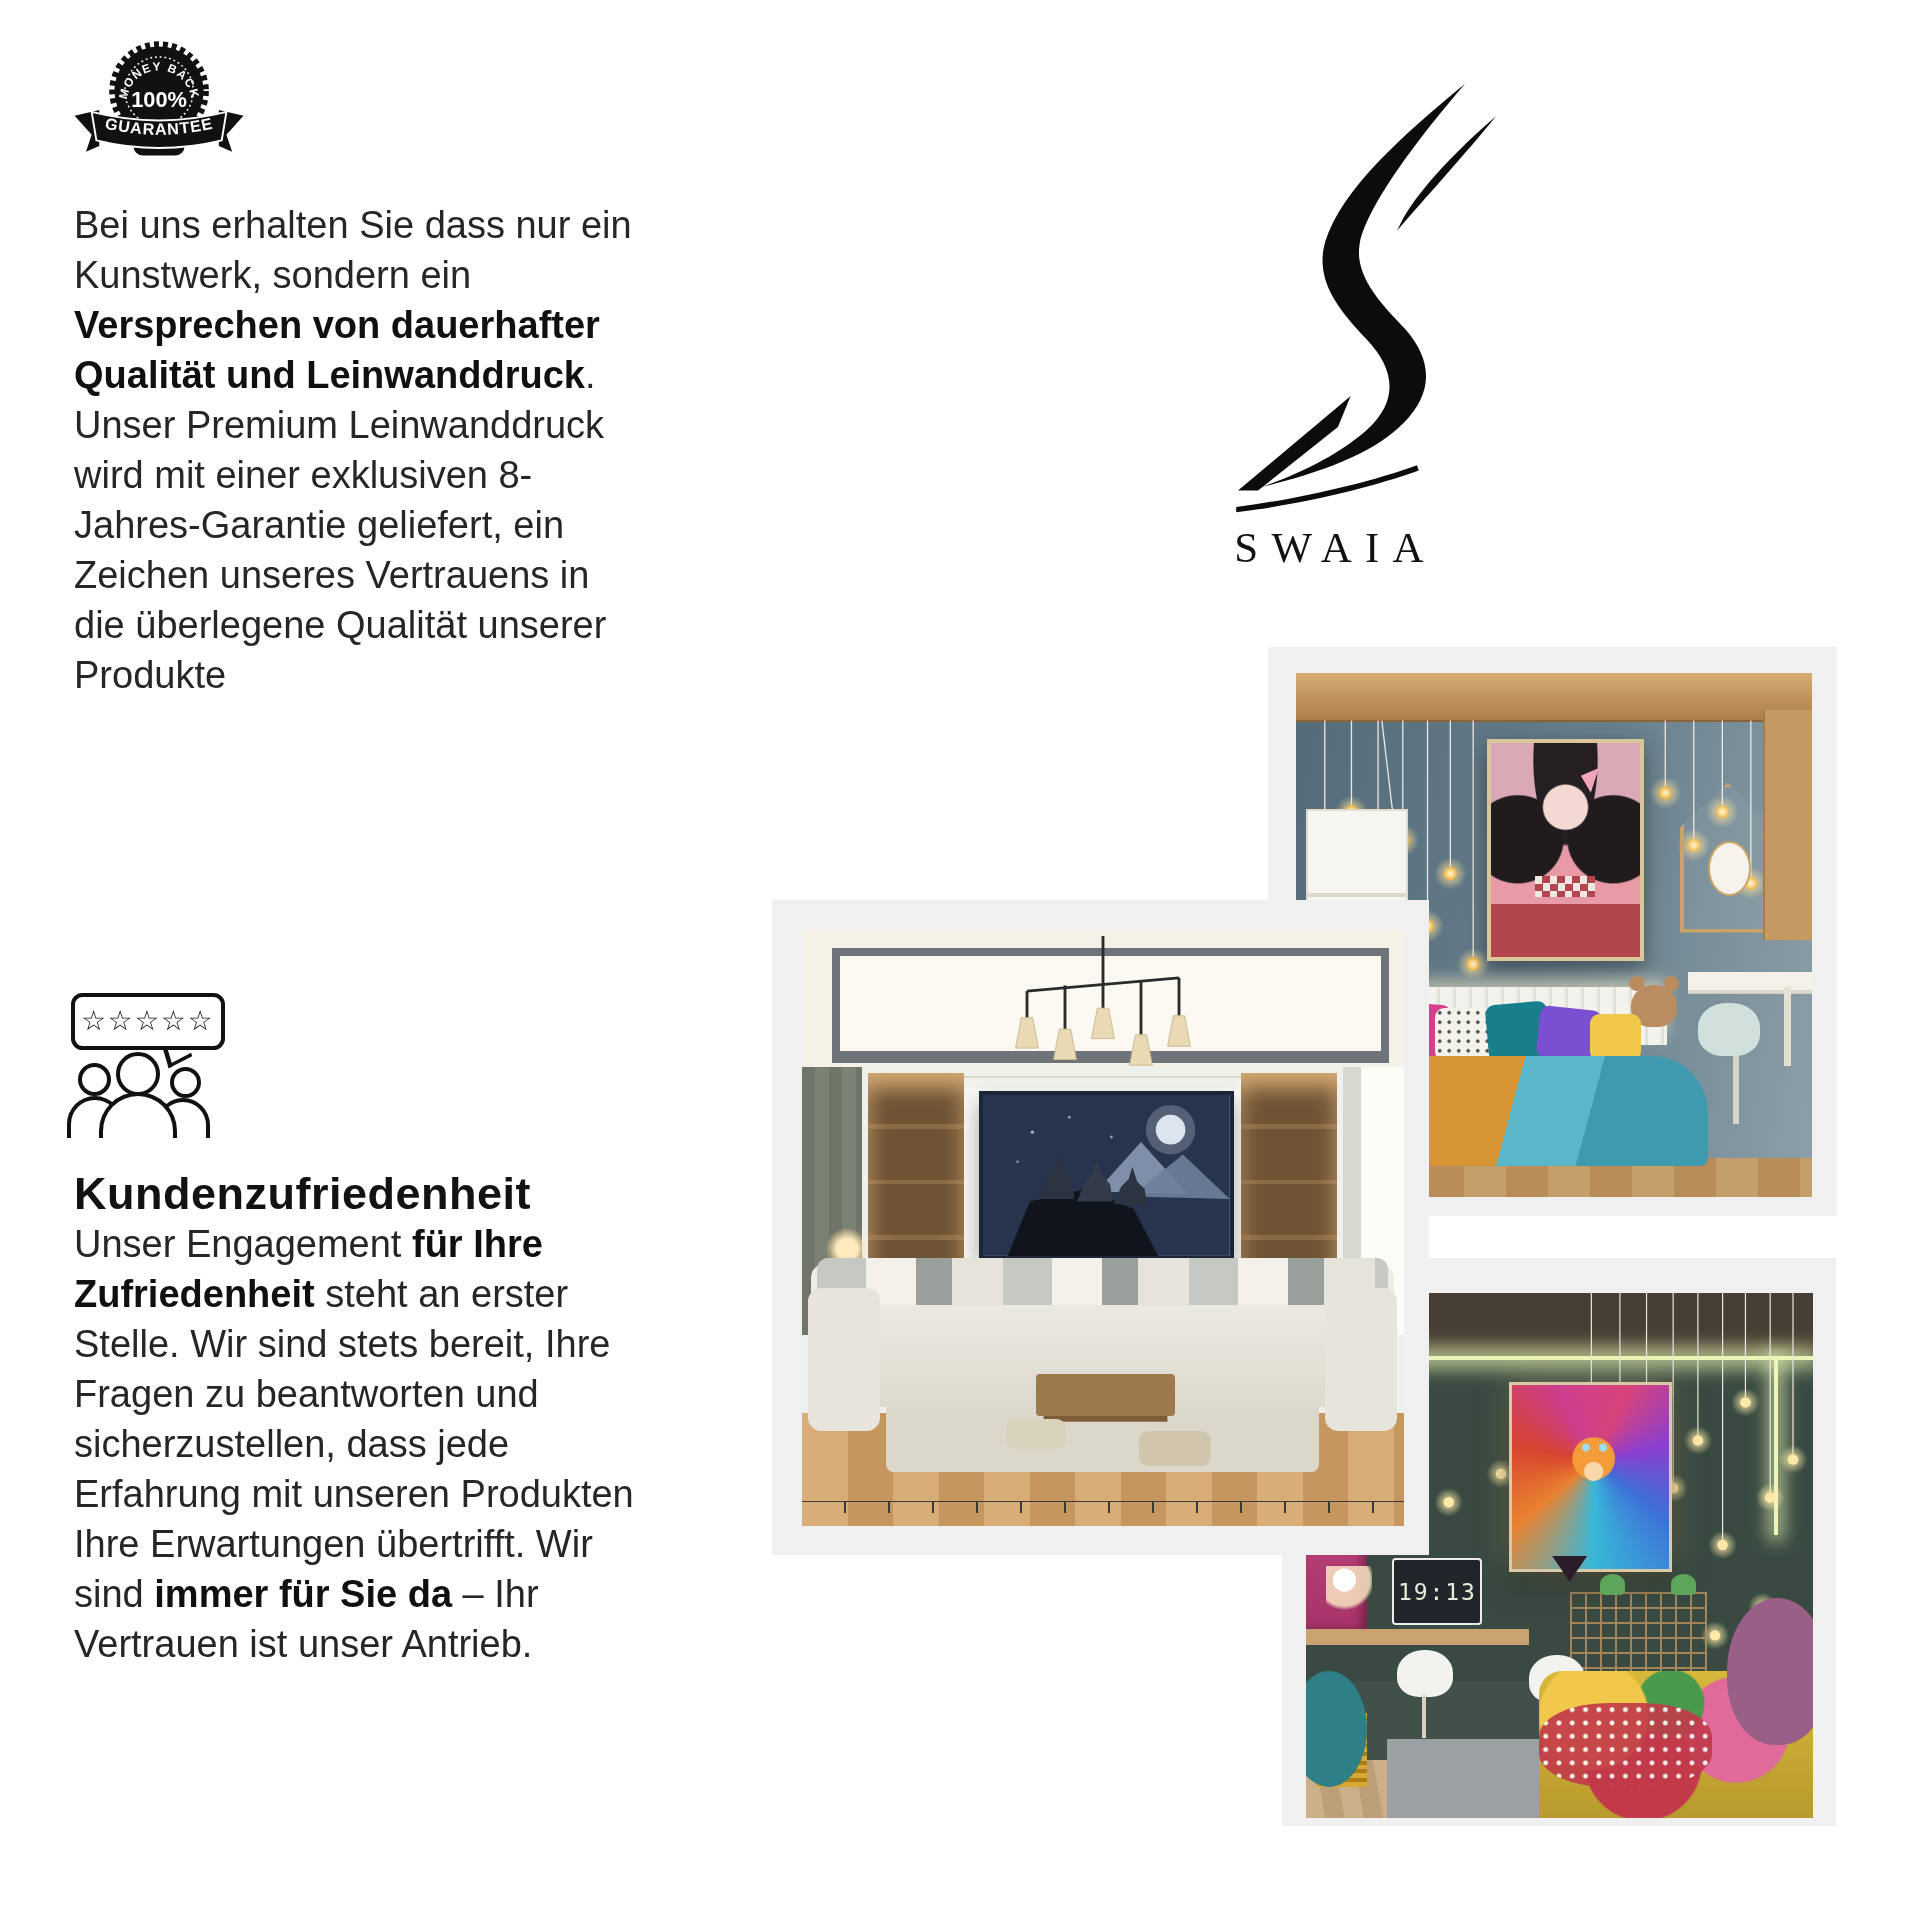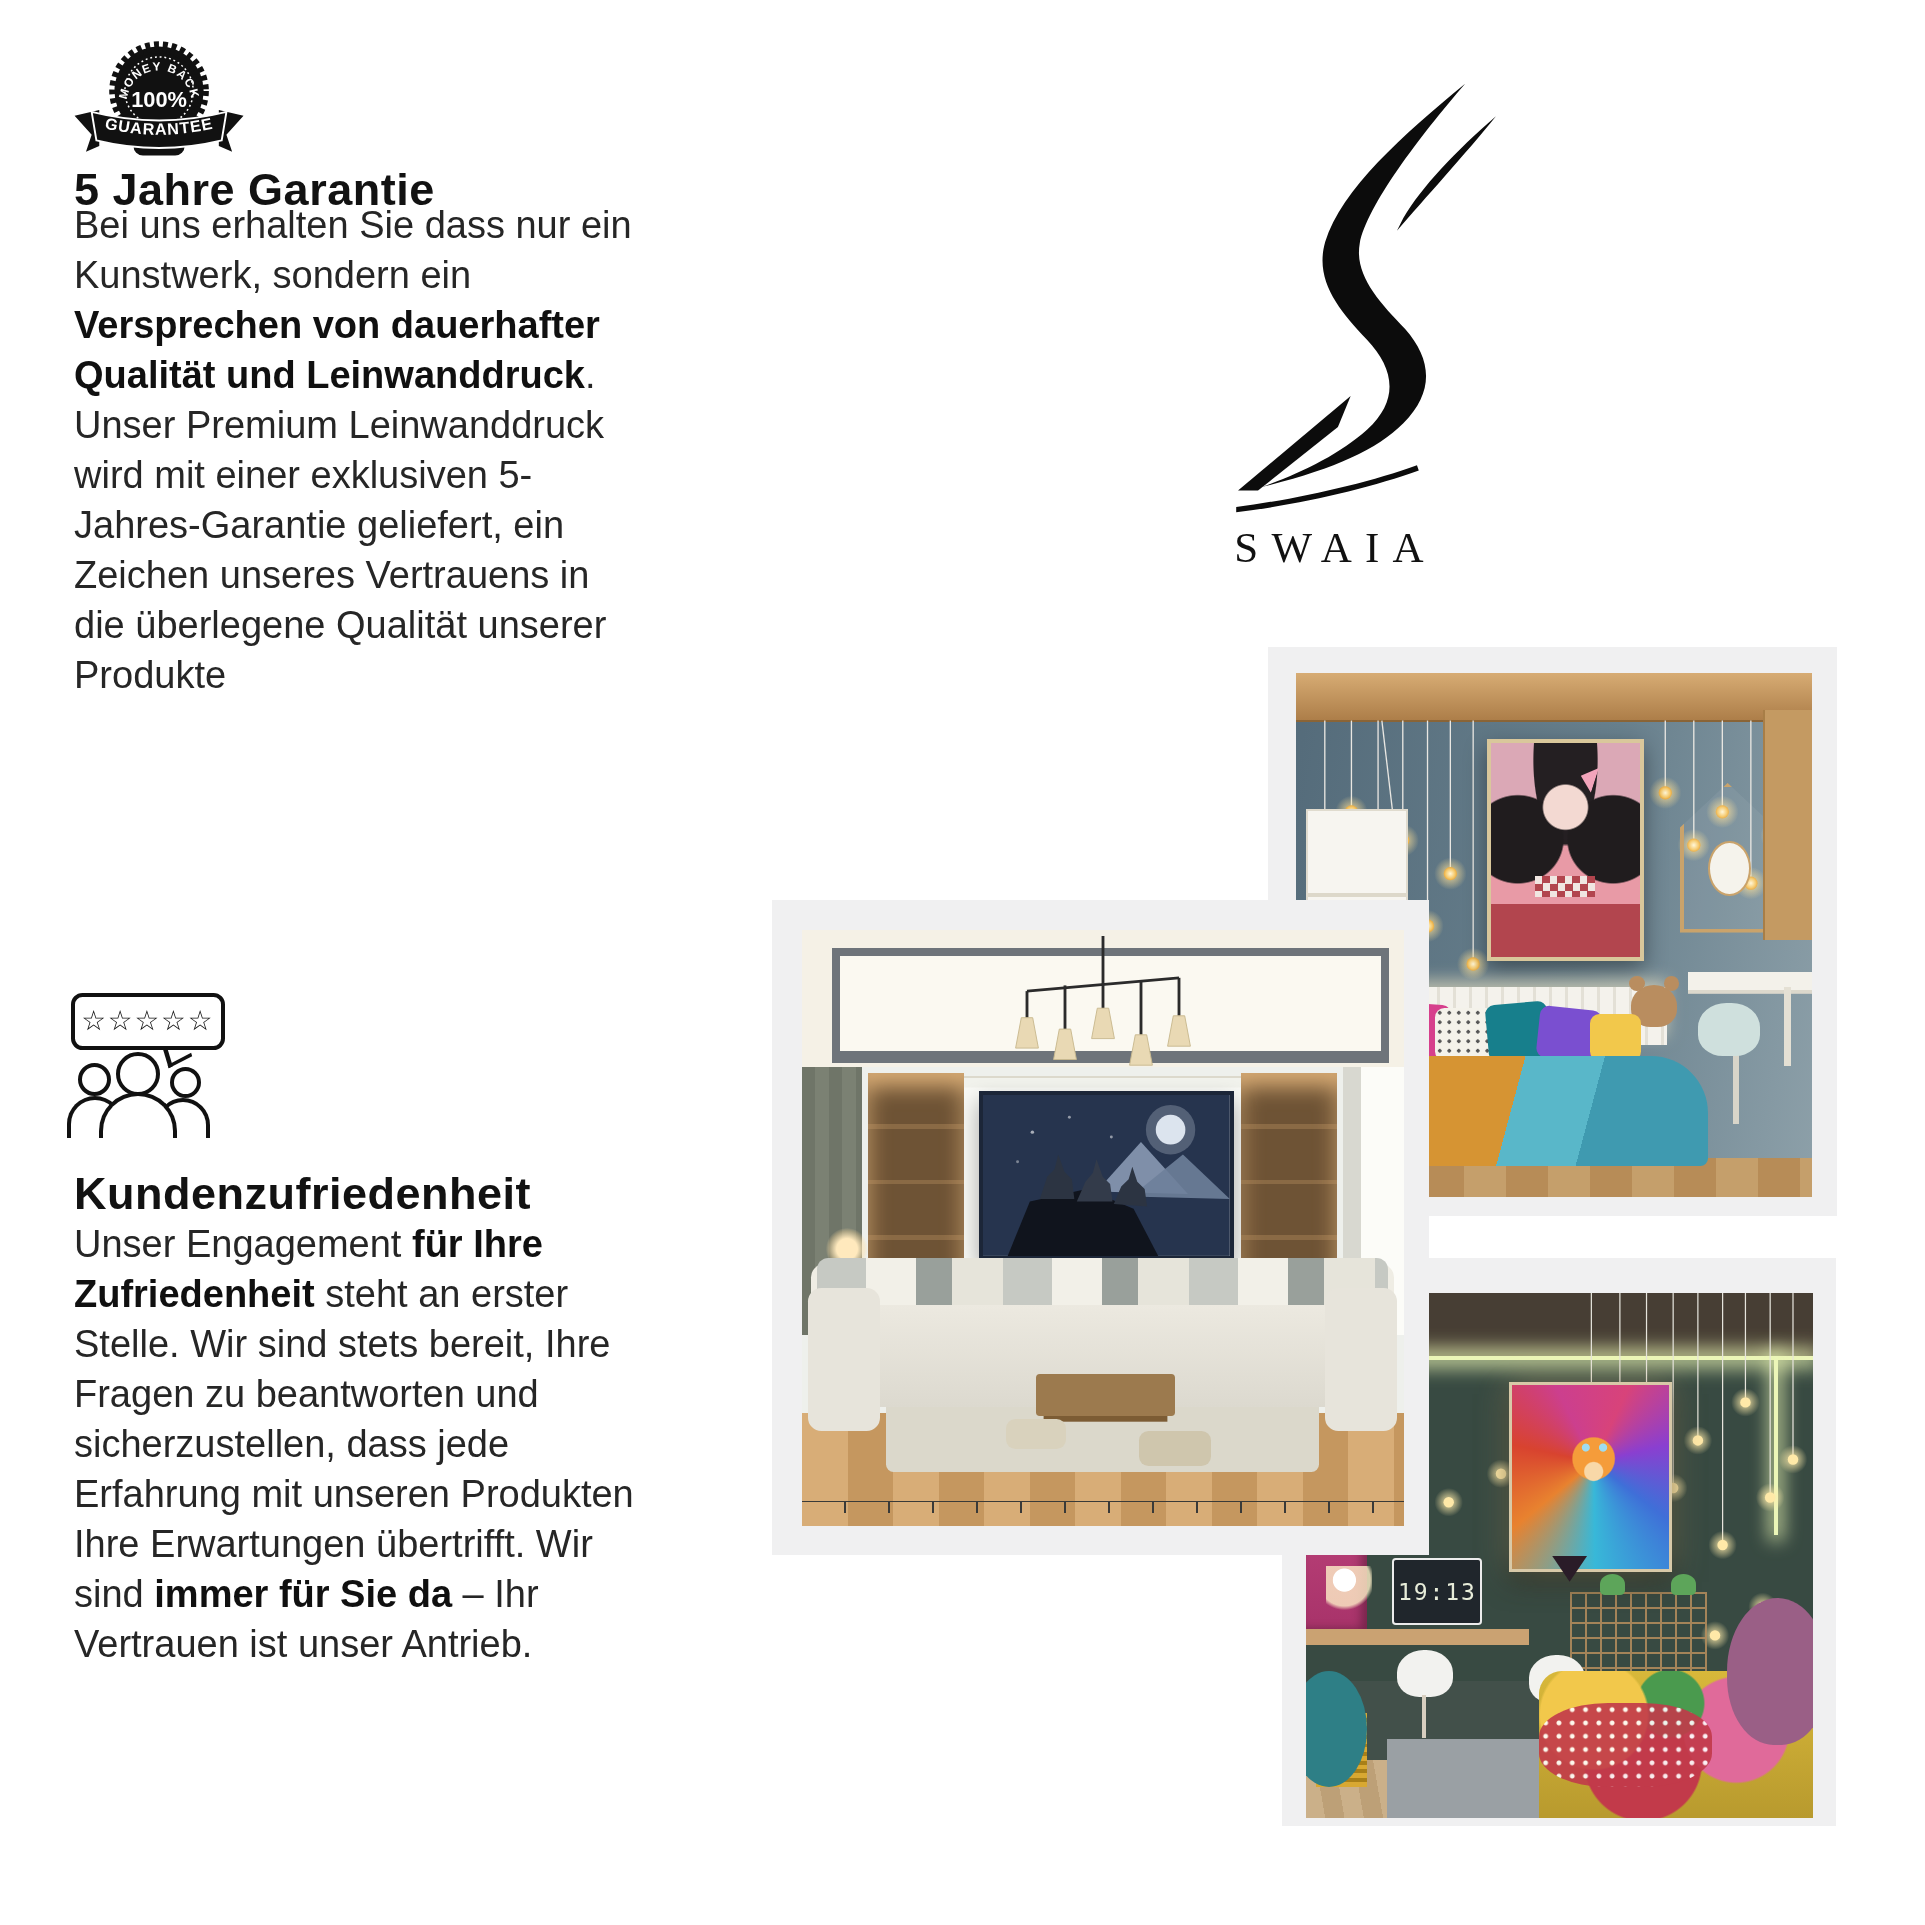--- a/index.html
+++ b/index.html
@@ -187,22 +187,21 @@
       <defs>
           <path id="arcBan" d="M 34 100 Q 97 116 160 100" fill="none"></path>
         </defs>
       <text font-size="17" font-weight="bold" fill="#fff" letter-spacing="1" font-family="Liberation Sans, sans-serif">
         <textPath href="#arcBan" startOffset="50%" text-anchor="middle">GUARANTEE</textPath>
       </text>
       <text x="97" y="140" text-anchor="middle" font-size="11" fill="#fff" letter-spacing="2" font-family="DejaVu Sans, sans-serif">★ ★ ★</text>
     </svg>
   </div>
 
-  <div class="h1" style="top:164px;">5 Jahre Garantie</div>
-  <p class="para" style="top:200px;margin:0;"><span>Bei uns erhalten Sie dass nur ein Kunstwerk, sondern ein </span><span class="b">Versprechen von dauerhafter Qualität und Leinwanddruck</span><span>. Unser Premium Leinwanddruck wird mit einer exklusiven 5-Jahres-Garantie geliefert, ein Zeichen unseres Vertrauens in die überlegene Qualität unserer Produkte</span></p>
+  <p class="para" style="top:200px;margin:0;"><span>Bei uns erhalten Sie dass nur ein Kunstwerk, sondern ein </span><span class="b">Versprechen von dauerhafter Qualität und Leinwanddruck</span><span>. Unser Premium Leinwanddruck wird mit einer exklusiven 8-Jahres-Garantie geliefert, ein Zeichen unseres Vertrauens in die überlegene Qualität unserer Produkte</span></p>
 
   <div class="abs" id="reviews">
     <div class="bubble">
       <span>☆☆☆☆☆</span>
     </div>
     <div class="tail"></div>
     <div class="head" style="left:11.4px;top:70px;width:25px;height:25px;"></div>
     <div class="head" style="left:103px;top:74px;width:23px;height:23px;"></div>
     <div class="bodyarc" style="left:0px;top:103px;width:48px;height:38px;"></div>
     <div class="bodyarc" style="left:89px;top:105px;width:46px;height:36px;"></div>

